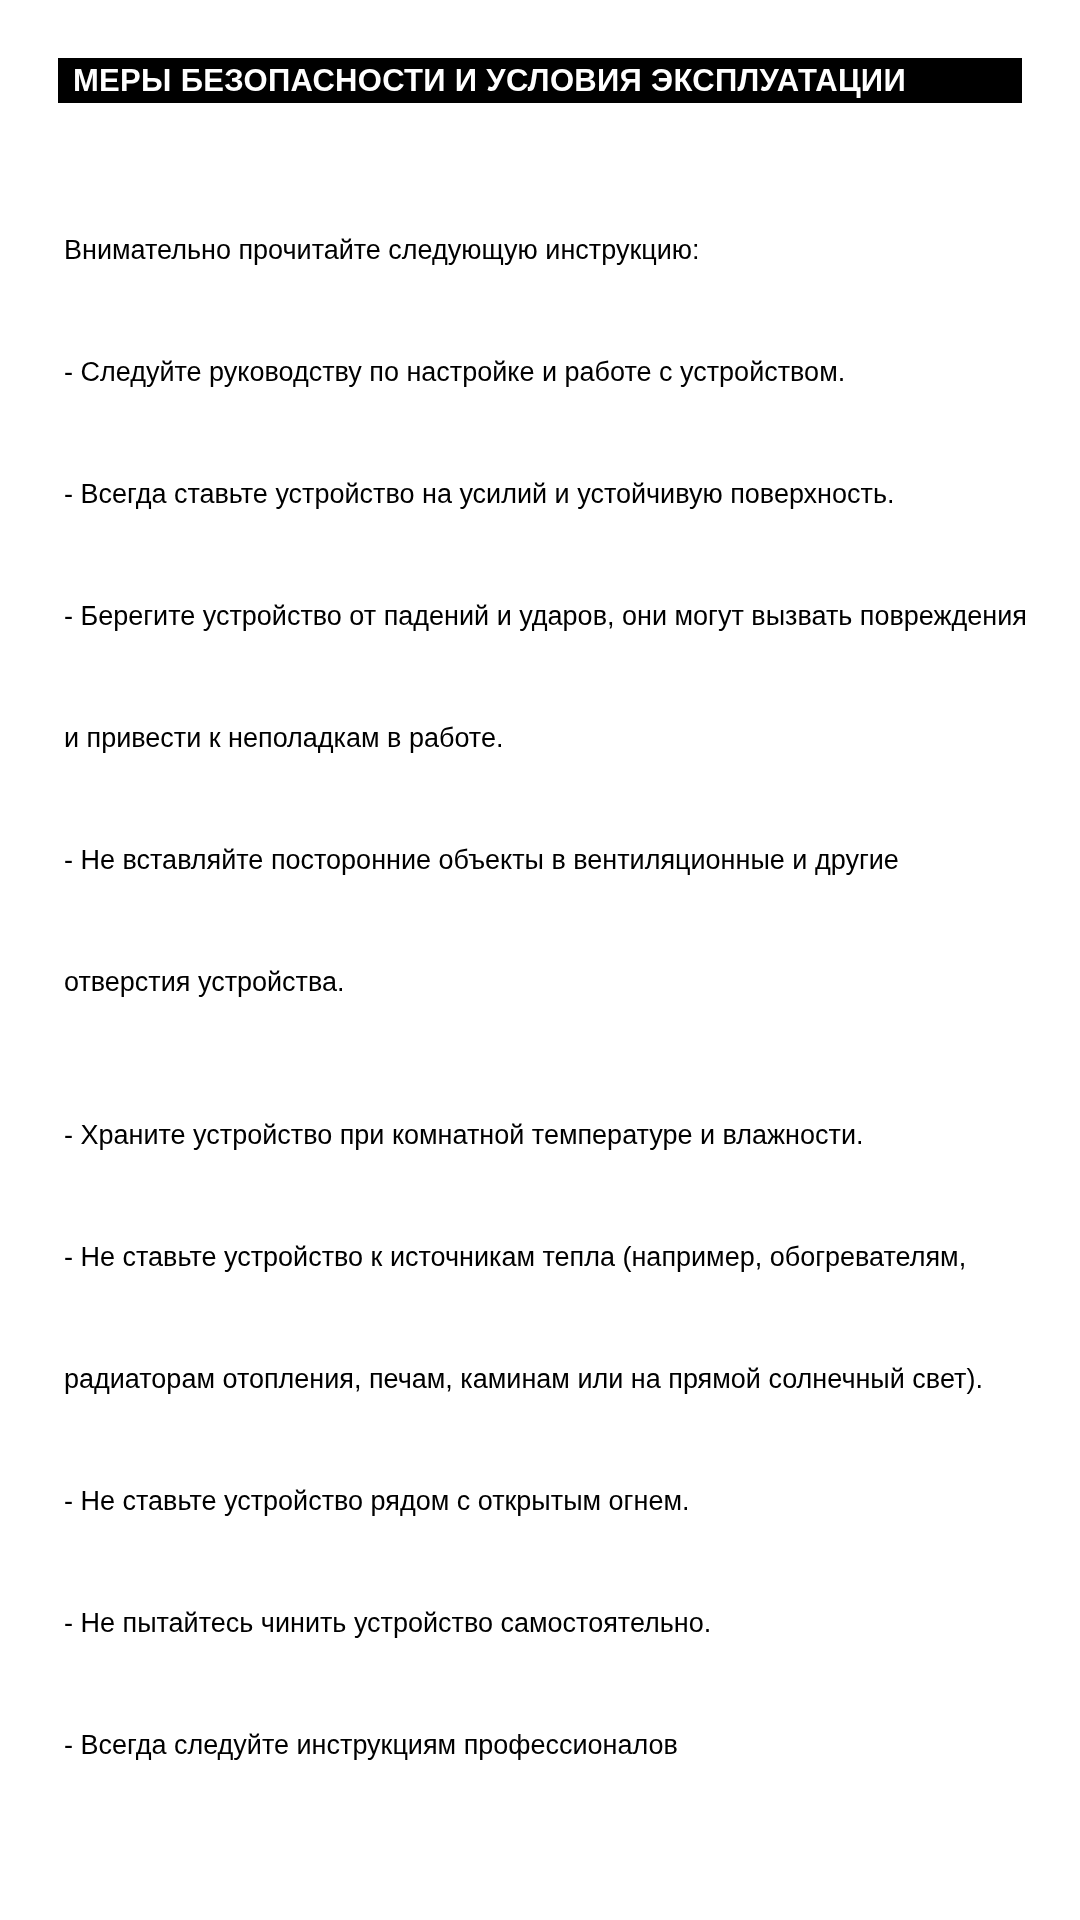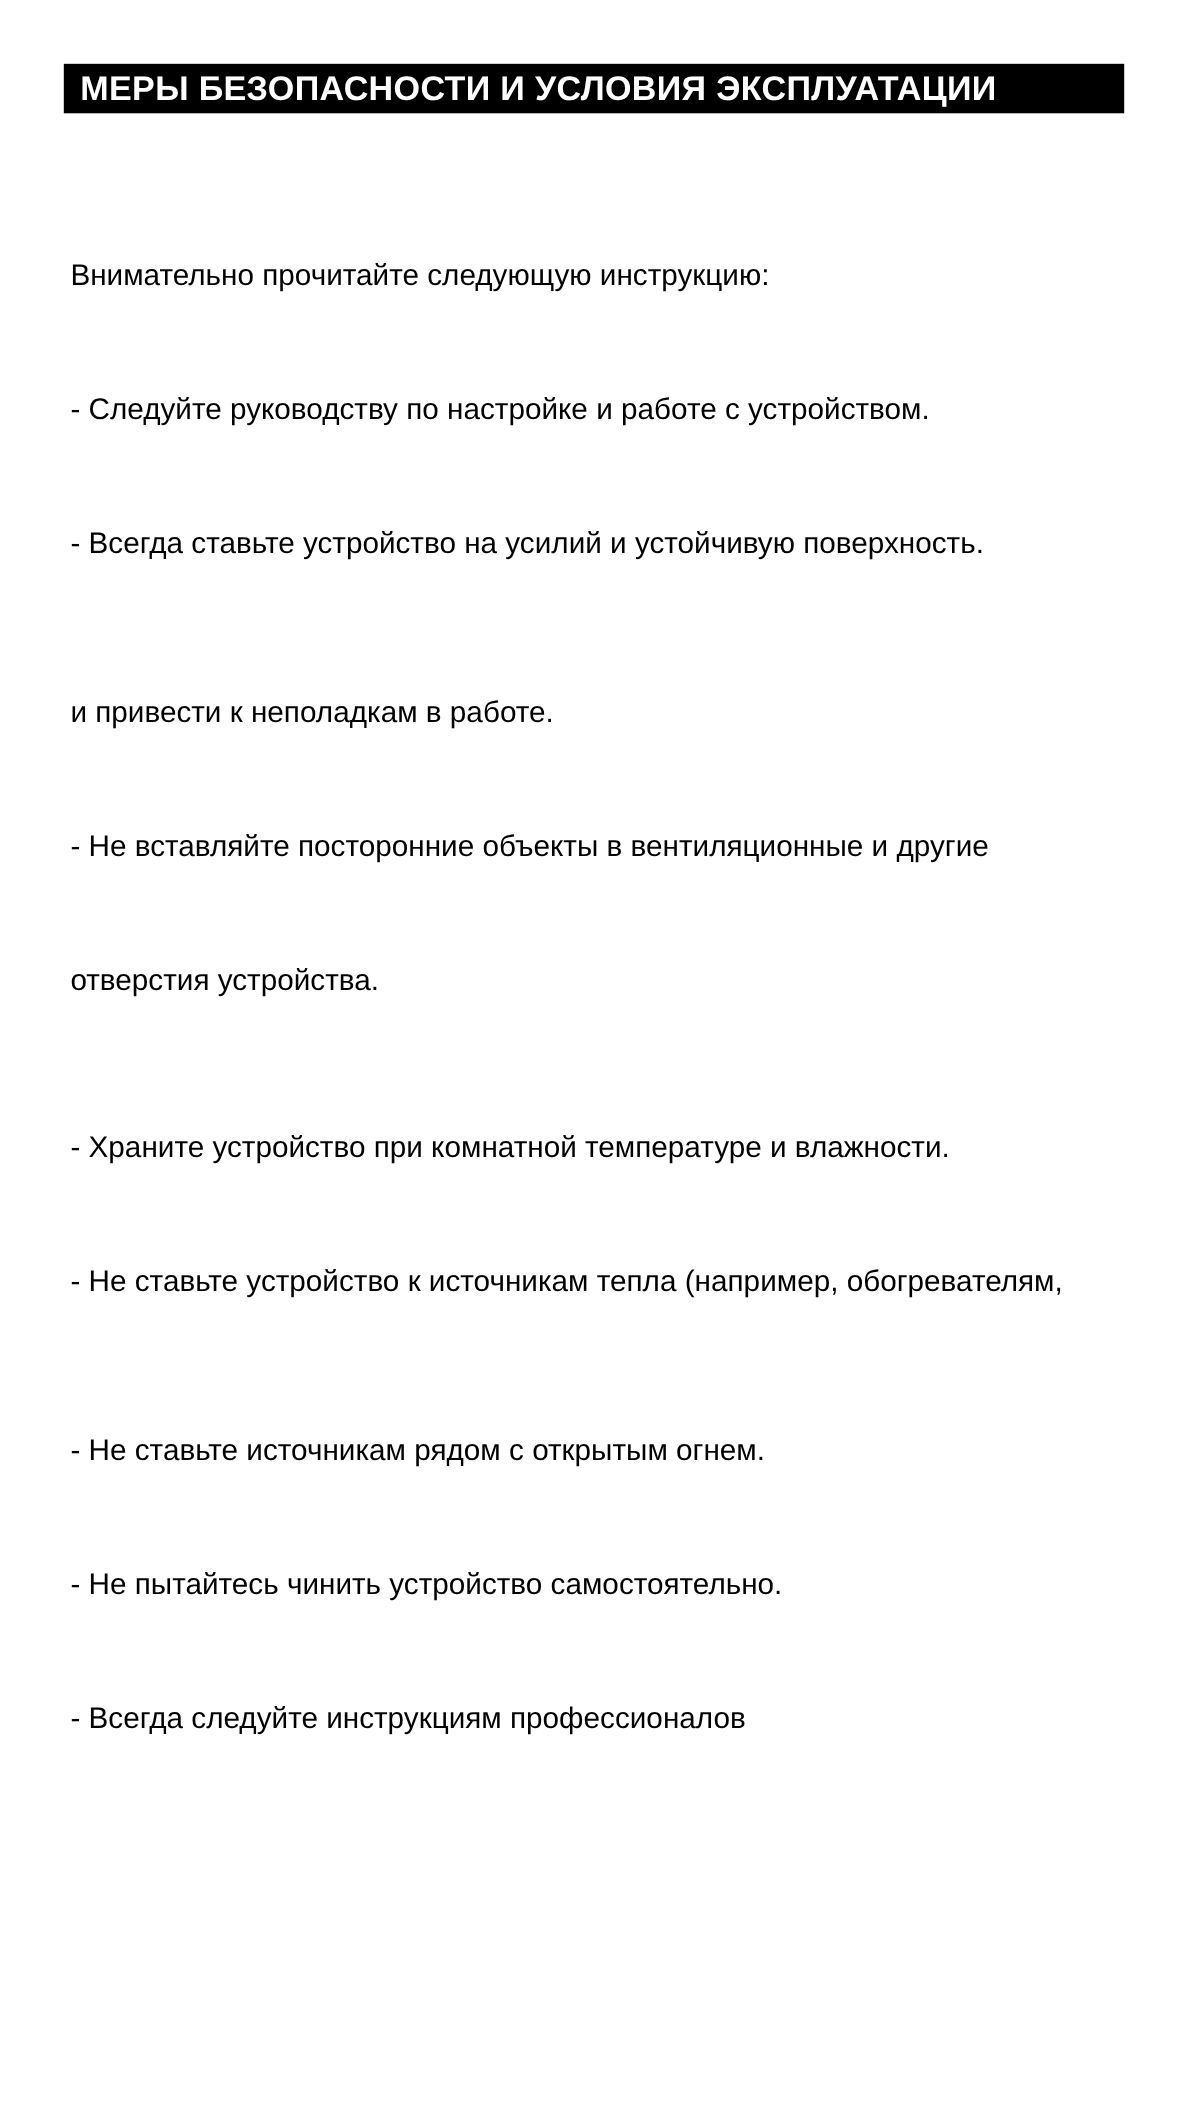--- a/index.html
+++ b/index.html
@@ -50,34 +50,36 @@
     </div>
     <div class="body-block body-safety">
       
     
         <div class="line"><span>Внимательно прочитайте следующую инструкцию:</span></div>
       
         <div class="line"><span>- Следуйте руководству по настройке и работе с устройством.</span></div>
       
         <div class="line"><span>- Всегда ставьте устройство на усилий и устойчивую поверхность.</span></div>
       
+        <div class="line"><span>- Берегите устройство от падений и ударов, они могут вызвать повреждения</span></div>
       
         <div class="line"><span>и привести к неполадкам в работе.</span></div>
       
         <div class="line"><span>- Не вставляйте посторонние объекты в вентиляционные и другие</span></div>
       
         <div class="line"><span>отверстия устройства.</span></div>
       
       
         <div class="line"><span>- Храните устройство при комнатной температуре и влажности.</span></div>
       
         <div class="line"><span>- Не ставьте устройство к источникам тепла (например, обогревателям,</span></div>
       
+        <div class="line"><span>радиаторам отопления, печам, каминам или на прямой солнечный свет).</span></div>
       
-        <div class="line"><span>- Не ставьте источникам рядом с открытым огнем.</span></div>
+        <div class="line"><span>- Не ставьте устройство рядом с открытым огнем.</span></div>
       
         <div class="line"><span>- Не пытайтесь чинить устройство самостоятельно.</span></div>
       
         <div class="line"><span>- Всегда следуйте инструкциям профессионалов</span></div>
       
         
       
         
       
         

